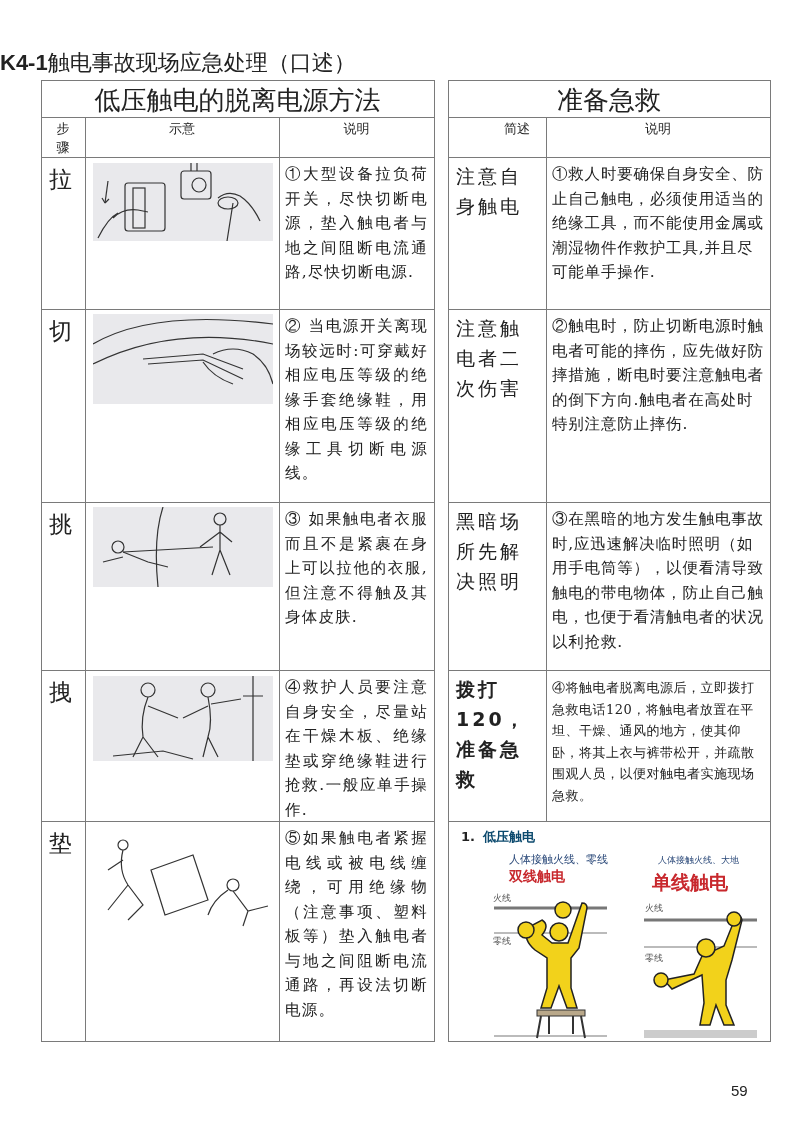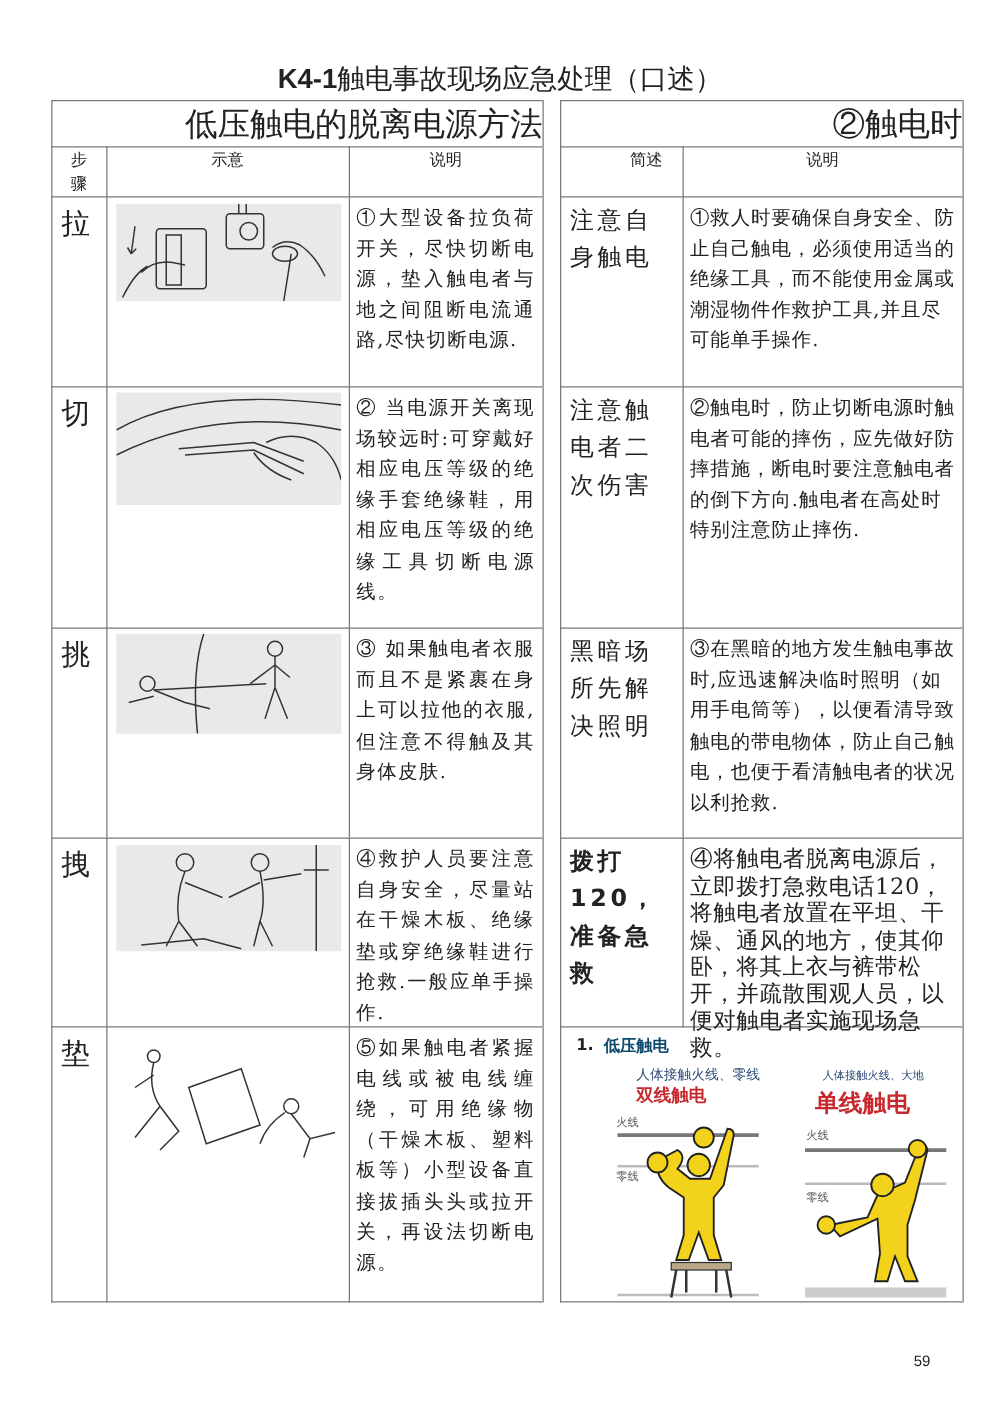--- a/index.html
+++ b/index.html
@@ -1,31 +1,31 @@
 <!DOCTYPE html>
 <html><head>
 <meta charset="utf-8">
 <style>
   html,body{margin:0;padding:0;background:#fff;}
   body{width:800px;height:1132px;position:relative;overflow:hidden;font-family:"DejaVu Serif","Liberation Serif",serif;color:#222;}
-  .title{position:absolute;left:0;top:50px;width:800px;text-align:center;font-size:22px;line-height:26px;font-family:"DejaVu Sans","Liberation Sans",sans-serif;}
+  .title{position:absolute;left:0;top:50px;width:800px;text-align:left;font-size:22px;line-height:26px;font-family:"DejaVu Sans","Liberation Sans",sans-serif;}
   .title b{font-family:"Liberation Sans","DejaVu Sans",sans-serif;font-weight:bold;}
   .line{position:absolute;background:#7a7a7a;}
   .h{height:1px;}
   .v{width:1px;}
   .cell{position:absolute;box-sizing:border-box;}
-  .big-head{font-size:26px;line-height:40px;text-align:right;}
+  .big-head{font-size:26px;line-height:40px;text-align:center;}
   .sub-head{font-size:13px;line-height:20px;text-align:center;}
   .step{font-size:23px;line-height:28px;padding:8px 0 0 8px;}
   .desc{font-size:15.5px;line-height:24.5px;padding:5px 6px 0 6px;letter-spacing:1.2px;text-align:justify;}
   .brief{font-size:19px;line-height:30px;padding:4px 6px 0 8px;letter-spacing:3px;}
   .note{font-size:15.5px;line-height:24.5px;padding:5px 6px 0 6px;letter-spacing:0.8px;}
-  .note-small{font-size:18px;line-height:21.5px;padding:7px 6px 0 6px;letter-spacing:0.5px;}
+  .note-small{font-size:13px;line-height:21.5px;padding:7px 6px 0 6px;letter-spacing:0.5px;}
   .pic{position:absolute;background:#e9e9ec;overflow:hidden;}
-  .pagenum{position:absolute;left:731px;top:1082px;font-size:12px;font-family:"Liberation Sans",sans-serif;text-align:center;}
+  .pagenum{position:absolute;left:731px;top:1082px;font-size:15px;font-family:"Liberation Sans",sans-serif;text-align:center;}
   .illus-label{position:absolute;font-family:"DejaVu Sans",sans-serif;}
 </style>
 </head>
 <body>
 
 <div class="title"><b>K4-1</b><span>触电事故现场应急处理（口述）</span></div>
 
 <div>
 
   <div class="line h" style="left:41px;top:80px;width:393px"></div>
@@ -49,21 +49,21 @@
   <div class="line v" style="left:41px;top:80px;height:962px"></div>
   <div class="line v" style="left:85px;top:117px;height:925px"></div>
   <div class="line v" style="left:279px;top:117px;height:925px"></div>
   <div class="line v" style="left:434px;top:80px;height:962px"></div>
   <div class="line v" style="left:448px;top:80px;height:962px"></div>
   <div class="line v" style="left:546px;top:117px;height:705px"></div>
   <div class="line v" style="left:770px;top:80px;height:962px"></div>
 </div>
 
 <div class="cell big-head" style="left:41px;top:80px;width:393px;height:37px">低压触电的脱离电源方法</div>
-<div class="cell big-head" style="left:448px;top:80px;width:322px;height:37px">②触电时</div>
+<div class="cell big-head" style="left:448px;top:80px;width:322px;height:37px">准备急救</div>
 
 <div class="cell sub-head" style="left:41px;top:119px;width:44px;padding:0 14px;line-height:19px">步骤</div>
 <div class="cell sub-head" style="left:85px;top:119px;width:194px">示意</div>
 <div class="cell sub-head" style="left:279px;top:119px;width:155px">说明</div>
 <div class="cell sub-head" style="left:468px;top:119px;width:98px">简述</div>
 <div class="cell sub-head" style="left:546px;top:119px;width:224px">说明</div>
 
 <div>
   <div class="cell step" style="left:41px;top:157px;width:44px">拉</div>
   <div class="pic" style="left:93px;top:163px;width:180px;height:78px">
@@ -149,21 +149,21 @@
     <svg width="180" height="95" viewBox="0 0 180 95">
       <g fill="none" stroke="#333" stroke-width="1.2">
         <circle cx="30" cy="10" r="5"></circle>
           <path d="M30 15 q-5 20 5 35 l15 20 l-15 15 M35 50 l-20 25 M30 25 l-15 10"></path>
         <path d="M58 35 L100 20 L115 65 L72 80 Z"></path>
         <circle cx="140" cy="50" r="6"></circle>
           <path d="M135 55 q-15 10 -20 25 M140 56 l15 20 l20 -5 M155 76 l-5 15"></path>
       </g>
     </svg>
   </div>
-  <div class="cell desc" style="left:279px;top:821px;width:155px">⑤如果触电者紧握电线或被电线缠绕，可用绝缘物（干燥木板、塑料板等）小型设备直接拔插头头或拉开关，再设法切断电源。</div>
+  <div class="cell desc" style="left:279px;top:821px;width:155px">⑤如果触电者紧握电线或被电线缠绕，可用绝缘物（注意事项、塑料板等）垫入触电者与地之间阻断电流通路，再设法切断电源。</div>
 </div>
 
 <div class="cell" style="left:449px;top:822px;width:320px;height:218px;overflow:hidden">
   <div class="illus-label" style="left:12px;top:7px;font-size:13px;font-weight:bold;color:#222">1.</div>
   <div class="illus-label" style="left:34px;top:6px;font-size:13px;font-weight:bold;color:#0c4a6e">低压触电</div>
 
   <div class="illus-label" style="left:60px;top:30px;font-size:11px;color:#2c4a7a">人体接触火线、零线</div>
   <div class="illus-label" style="left:60px;top:46px;font-size:14px;font-weight:bold;color:#c8282d">双线触电</div>
   <div class="illus-label" style="left:44px;top:70px;font-size:9px;color:#555">火线</div>
   <div class="illus-label" style="left:44px;top:113px;font-size:9px;color:#555">零线</div>

